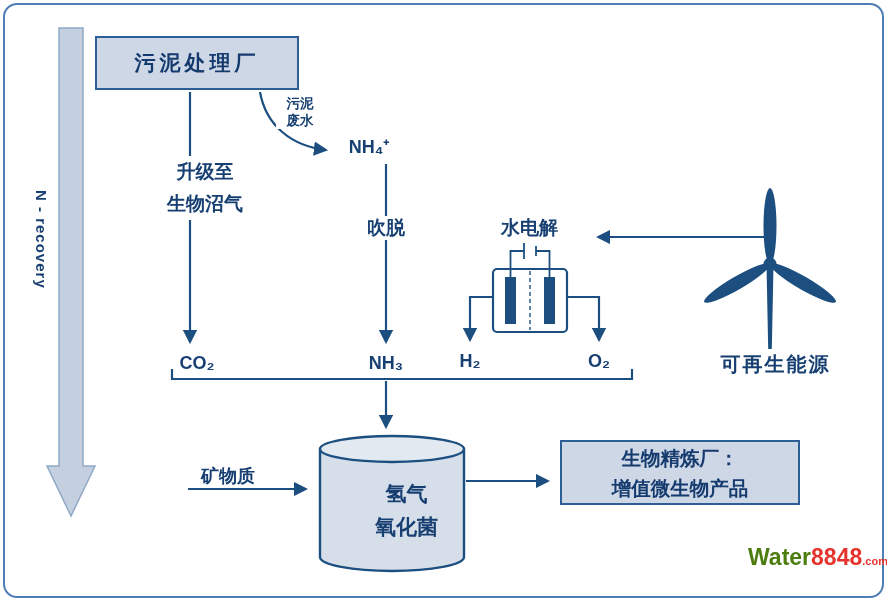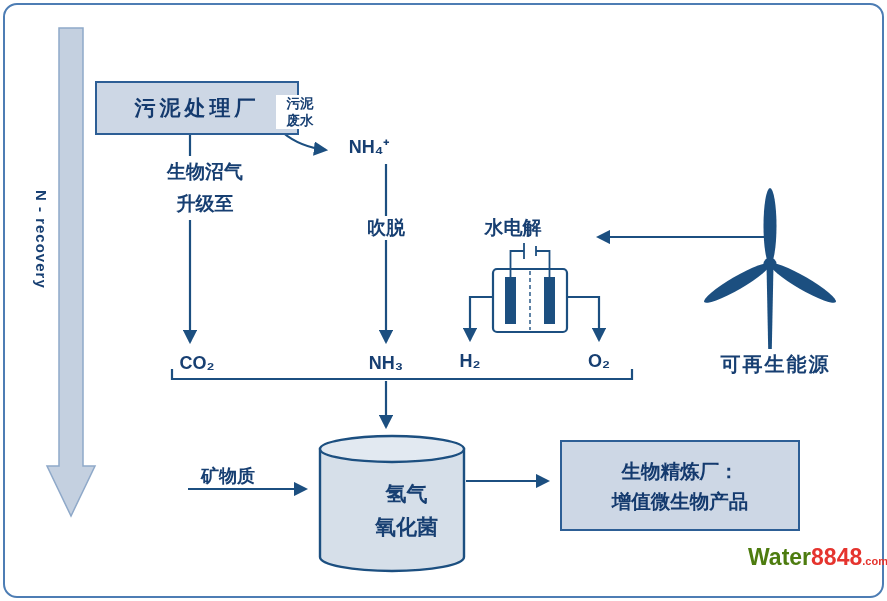--- a/index.html
+++ b/index.html
@@ -68,55 +68,55 @@
       <ellipse cx="770" cy="226" rx="6.5" ry="38" transform="rotate(120 770 264)"></ellipse>
       <ellipse cx="770" cy="226" rx="6.5" ry="38" transform="rotate(240 770 264)"></ellipse>
       <circle cx="770" cy="264" r="6.5"></circle>
     </g>
   </svg>
 
   <div class="frame"></div>
 
   <div class="lbl vert">N - recovery</div>
 
-  <div class="box" style="left:95px; top:36px; width:204px; height:54px; font-size:21px; letter-spacing:4px;margin-top:45px;">
+  <div class="box" style="left:95px; top:36px; width:204px; height:54px; font-size:21px; letter-spacing:4px;">
     <span>污泥处理厂</span>
   </div>
 
   <div class="lbl bgw" style="left:138px; top:156px; width:134px; font-size:19px; line-height:32px;">
+    <div>升级至</div>
     <div>生物沼气</div>
-    <div>升级至</div>
   </div>
 
   <div class="lbl bgw" style="left:276px; top:95px; width:48px; font-size:13.5px; line-height:17px;">
     <div>污泥</div>
     <div>废水</div>
   </div>
 
   <div class="lbl" style="left:336px; top:136px; width:66px; font-size:18px;">NH₄⁺</div>
 
   <div class="lbl bgw" style="left:348px; top:216px; width:76px; font-size:19px;">吹脱</div>
 
-  <div class="lbl" style="left:468px; top:216px; width:90px; font-size:19px;">水电解</div>
+  <div class="lbl" style="left:468px; top:216px; width:90px; font-size:19px;text-align:right;">水电解</div>
 
   <div class="lbl" style="left:168px; top:352px; width:58px; font-size:18px;">CO₂</div>
   <div class="lbl" style="left:357px; top:352px; width:58px; font-size:18px;text-align:center;">NH₃</div>
   <div class="lbl" style="left:448px; top:350px; width:44px; font-size:18px;">H₂</div>
   <div class="lbl" style="left:576px; top:350px; width:46px; font-size:18px;">O₂</div>
 
   <div class="lbl" style="left:693px; top:352px; width:165px; font-size:20px; letter-spacing:2px;">可再生能源</div>
 
   <div class="lbl" style="left:186px; top:465px; width:84px; font-size:18px;">矿物质</div>
 
   <div class="lbl" style="left:322px; top:477px; width:140px; font-size:21px; line-height:33px;padding-left:29px;">
     <div>氢气</div>
     <div>氧化菌</div>
   </div>
 
-  <div class="box" style="left:560px; top:440px; width:240px; height:91px; font-size:19.5px; line-height:30px;">
+  <div class="box" style="left:560px; top:440px; width:240px; height:65px; font-size:19.5px; line-height:30px;">
     <div>生物精炼厂：</div>
     <div>增值微生物产品</div>
   </div>
 
   <div class="wm">
     <div class="wm1"><span class="w-blue">Water</span><span class="w-red">8848</span><span class="w-com">.com</span></div>
   </div>
 
 </div>
 

